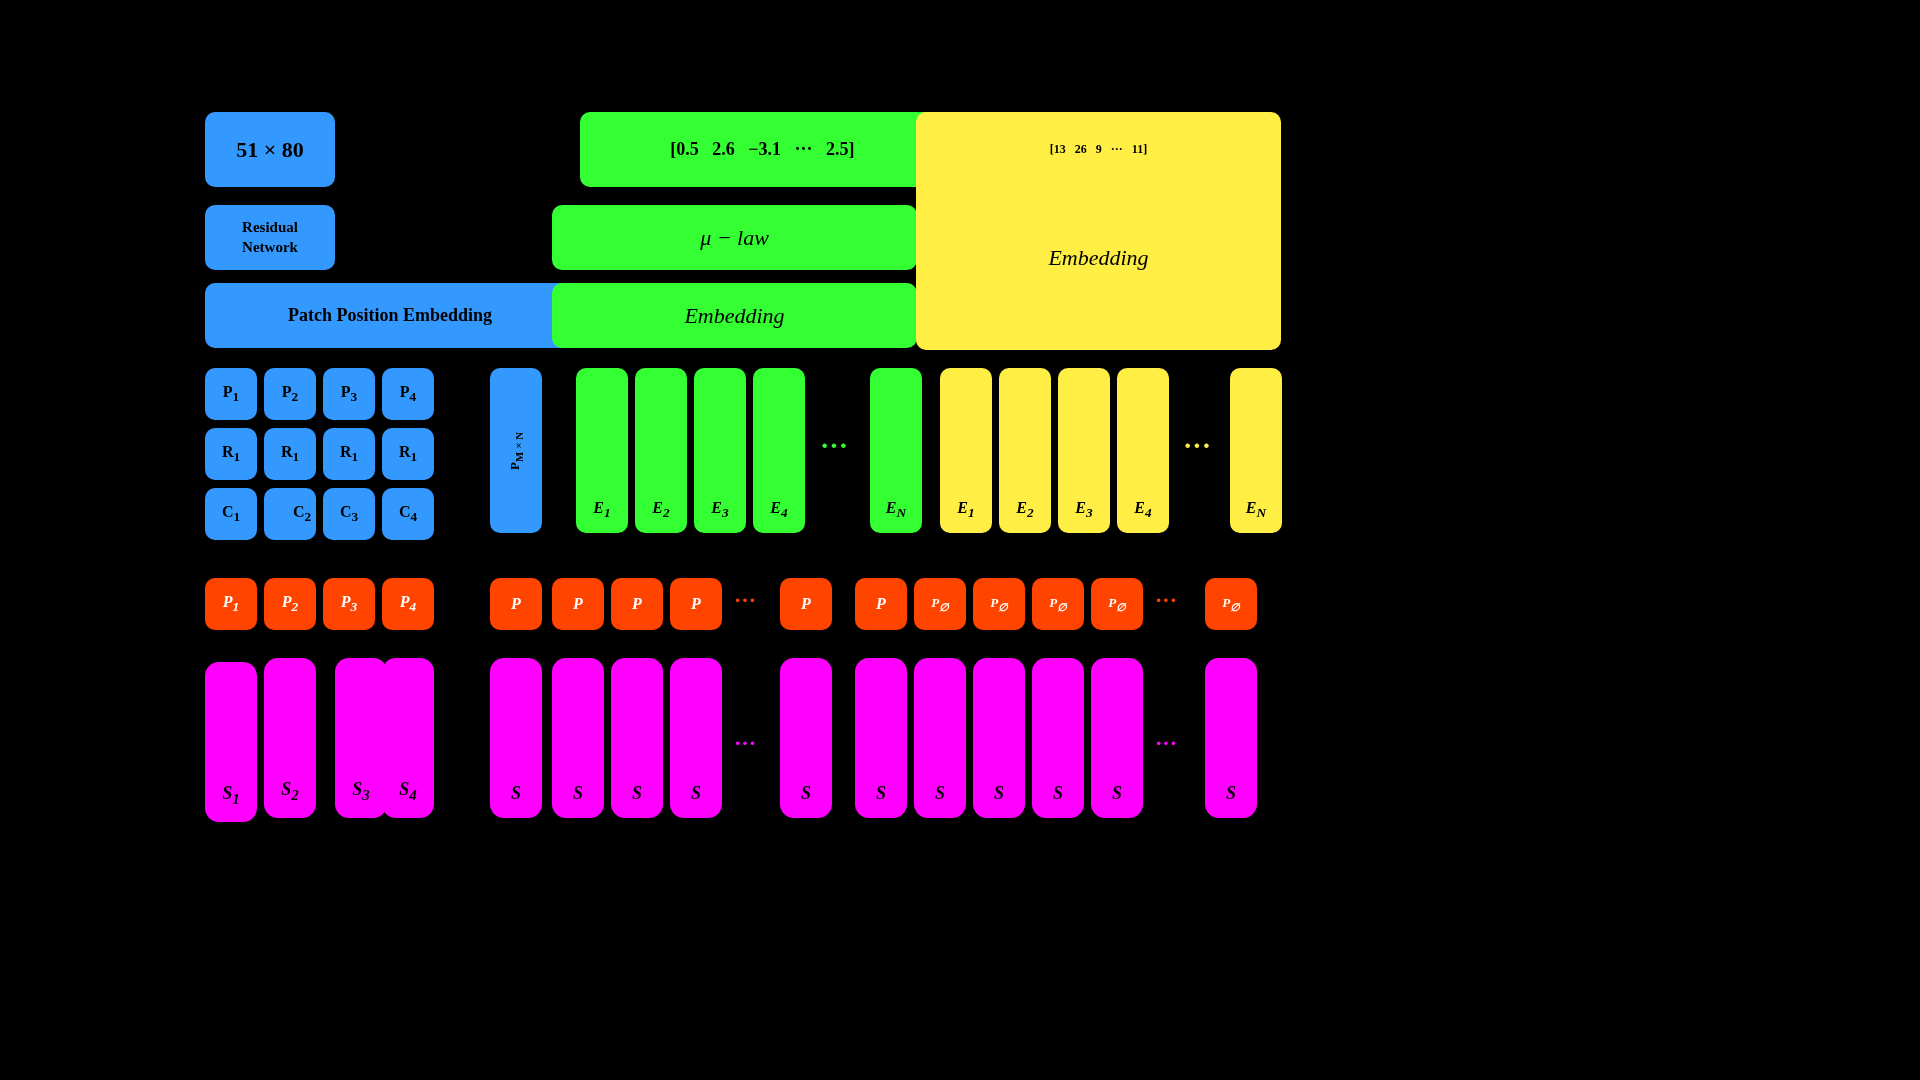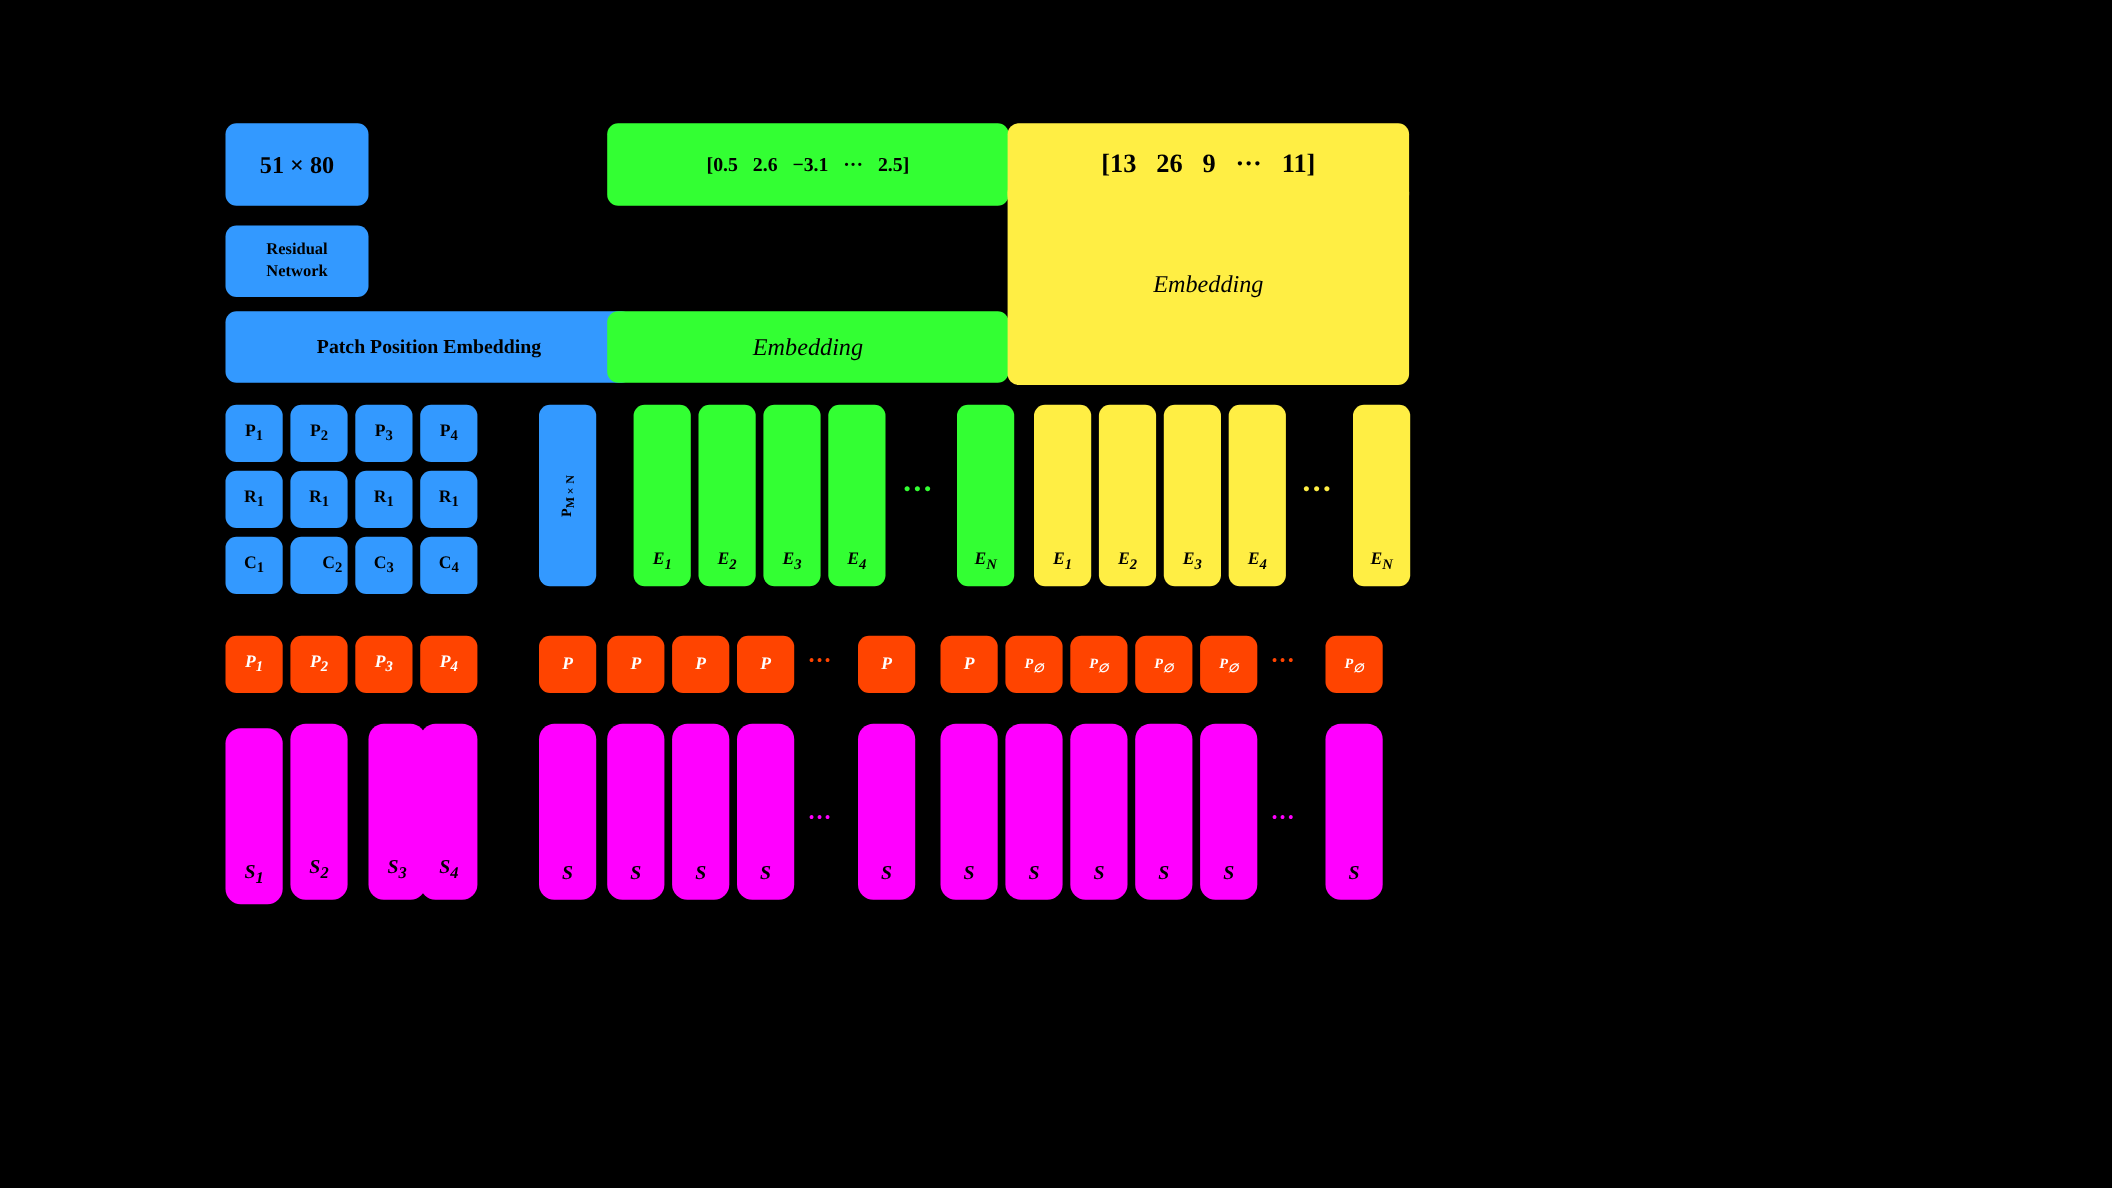--- a/index.html
+++ b/index.html
@@ -67,21 +67,21 @@
       width: 52px; height: 165px;
       background: #3399FF;
       border-radius: 10px;
       display: flex; align-items: center; justify-content: center;
       font-size: 14px; color: #000; font-weight: bold;
     }
 
     
     .green-top {
       position: absolute;
-      left: 552px; top: 112px;
+      left: 580px; top: 112px;
       width: 365px; height: 75px;
       background: #33FF33;
       border-radius: 10px;
       display: flex; align-items: center; justify-content: center;
       font-size: 20px; font-weight: bold; color: #000;
     }
 
     .green-mulaw {
       position: absolute;
       left: 552px; top: 205px;
@@ -243,20 +243,23 @@
     </div>
 
   <div class="blue-tall" style="left:490px; top:368px;">
     <span style="font-size:13px; writing-mode:vertical-rl; transform:rotate(180deg);">P<sub>M×N</sub></span>
   </div>
 
   <div class="green-top">
     <span style="font-size:18px;">[0.5&nbsp;&nbsp;&nbsp;2.6&nbsp;&nbsp;&nbsp;−3.1&nbsp;&nbsp;&nbsp;···&nbsp;&nbsp;&nbsp;2.5]</span>
   </div>
 
+  <div class="green-mulaw">
+    <span style="font-style:italic; font-size:22px;">μ − law</span>
+  </div>
 
   <div class="green-embedding">
     <span>Embedding</span>
   </div>
 
   <div class="green-tall" style="left:576px; top:368px;">
       <span>E<sub>1</sub></span>
     </div>
   <div class="green-tall" style="left:635px; top:368px;">
       <span>E<sub>2</sub></span>
@@ -268,21 +271,21 @@
       <span>E<sub>4</sub></span>
     </div>
 
   <span class="dots dots-green" style="left:820px; top:430px;">···</span>
 
   <div class="green-tall" style="left:870px; top:368px;">
       <span>E<sub>N</sub></span>
     </div>
 
   <div class="yellow-top">
-    <span style="font-size:24px;">[13&nbsp;&nbsp;&nbsp;26&nbsp;&nbsp;&nbsp;9&nbsp;&nbsp;&nbsp;···&nbsp;&nbsp;&nbsp;11]</span>
+    <span style="font-size:12px;">[13&nbsp;&nbsp;&nbsp;26&nbsp;&nbsp;&nbsp;9&nbsp;&nbsp;&nbsp;···&nbsp;&nbsp;&nbsp;11]</span>
   </div>
 
   <div class="yellow-embedding">
     <span>Embedding</span>
   </div>
 
   <div class="yellow-tall" style="left:940px; top:368px;">
       <span>E<sub>1</sub></span>
     </div>
   <div class="yellow-tall" style="left:999px; top:368px;">

